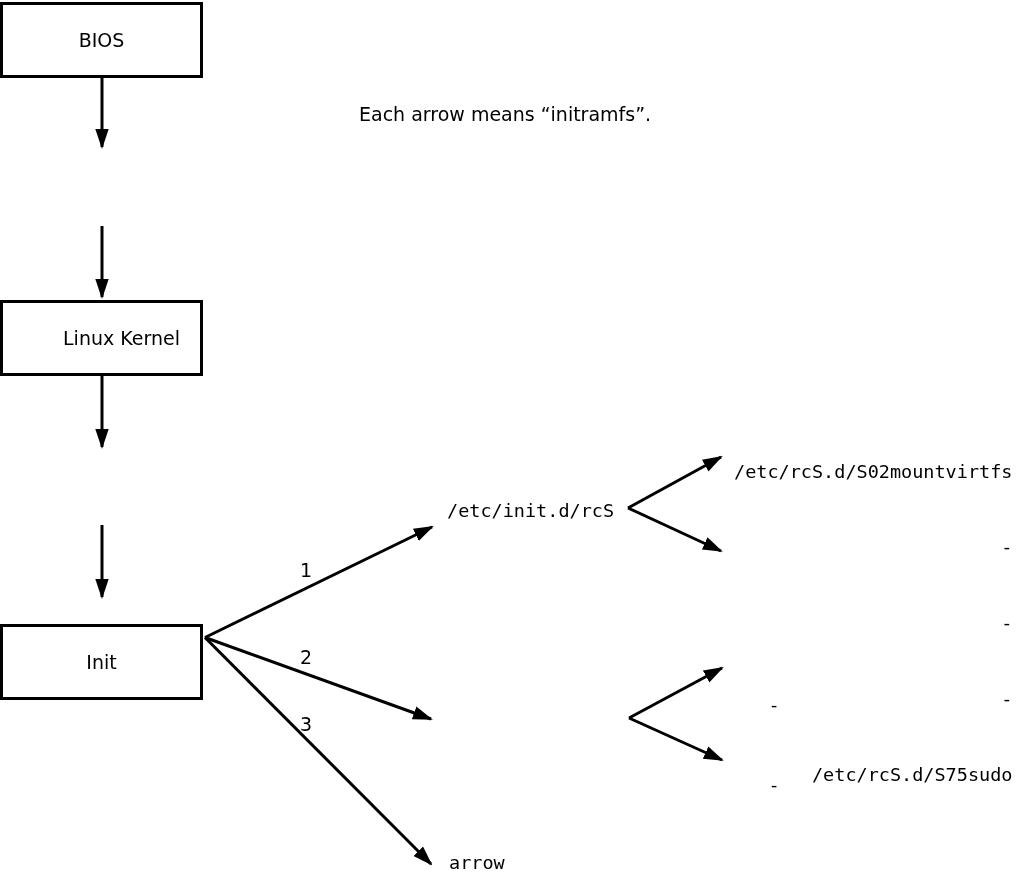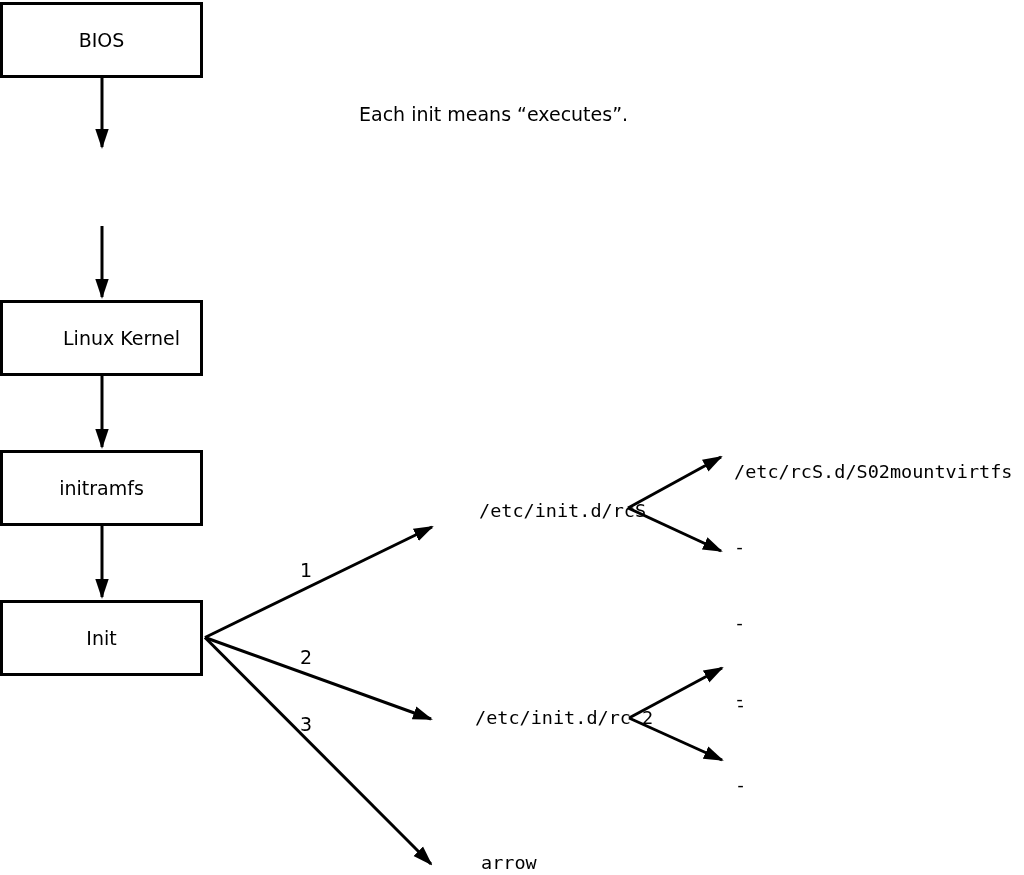--- a/index.html
+++ b/index.html
@@ -4,20 +4,21 @@
 <style>
   html, body { margin: 0; padding: 0; background: #ffffff; }
   .canvas {
     position: relative;
     width: 1024px;
     height: 875px;
     background: #ffffff;
     font-family: "DejaVu Sans", sans-serif;
     color: #000000;
     overflow: hidden;
+    text-align: right;
   }
   .wires {
     position: absolute;
     left: 0; top: 0;
     width: 1024px; height: 875px;
   }
   .node {
     position: absolute;
     left: 0;
     width: 203px;
@@ -27,21 +28,21 @@
     background: #ffffff;
     display: flex;
     align-items: center;
     justify-content: center;
     font-size: 19px;
   }
   .n0 { top: 2px; }
   .n1 { top: 151px; }
   .n2 { top: 300px; padding-left: 40px; }
   .n3 { top: 450px; }
-  .n4 { top: 600px; }
+  .n4 { top: 624px; }
 
   .note {
     position: absolute;
     left: 359px;
     top: 103px;
     font-size: 19px;
     white-space: nowrap;
   }
 
   .num {
@@ -54,21 +55,20 @@
   .num3 { left: 306px; top: 724px; }
 
   .mono {
     font-family: "DejaVu Sans Mono", monospace;
     font-size: 18.5px;
     white-space: pre;
   }
   .target {
     position: absolute;
     transform: translateY(-50%);
-    margin-left: 32px;
   }
   .t-rcs   { left: 447px; top: 510px; }
   .t-rc2   { left: 443px; top: 717px; }
   .t-getty { left: 449px; top: 862px; }
 
   .group {
     position: absolute;
   }
   .g-rcs { left: 734px; top: 408px; line-height: 25.25px; }
   .g-rc2 { left: 735px; top: 639px; line-height: 26.5px; }
@@ -102,42 +102,39 @@
       <line x1="629" y1="718" x2="722" y2="760" marker-end="url(#ah)"></line>
     </g>
   </svg>
 
   <div class="node n0">
     <span>BIOS</span>
   </div>
   <div class="node n2">
     <span>Linux Kernel</span>
   </div>
-  <div class="node n3">
-    <span>initramfs</span>
-  </div>
   <div class="node n4">
     <span>Init</span>
   </div>
 
-  <div class="note">Each init means “executes”.</div>
+  <div class="note">Each arrow means “initramfs”.</div>
 
   <div class="num num1">1</div>
   <div class="num num2">2</div>
   <div class="num num3">3</div>
 
   <div class="mono target t-rcs">/etc/init.d/rcS</div>
-  <div class="mono target t-rc2">/etc/init.d/rc 2</div>
   <div class="mono target t-getty">arrow</div>
 
   <div class="mono group g-rcs">
     <div>/etc/rcS.d/S02mountvirtfs</div>
     <div>-</div>
     <div>-</div>
     <div>-</div>
+    <div>/etc/rcS.d/S75sudo</div>
   </div>
 
   <div class="mono group g-rc2">
     <div>-</div>
     <div>-</div>
     
     
   </div>
 
 </div>

